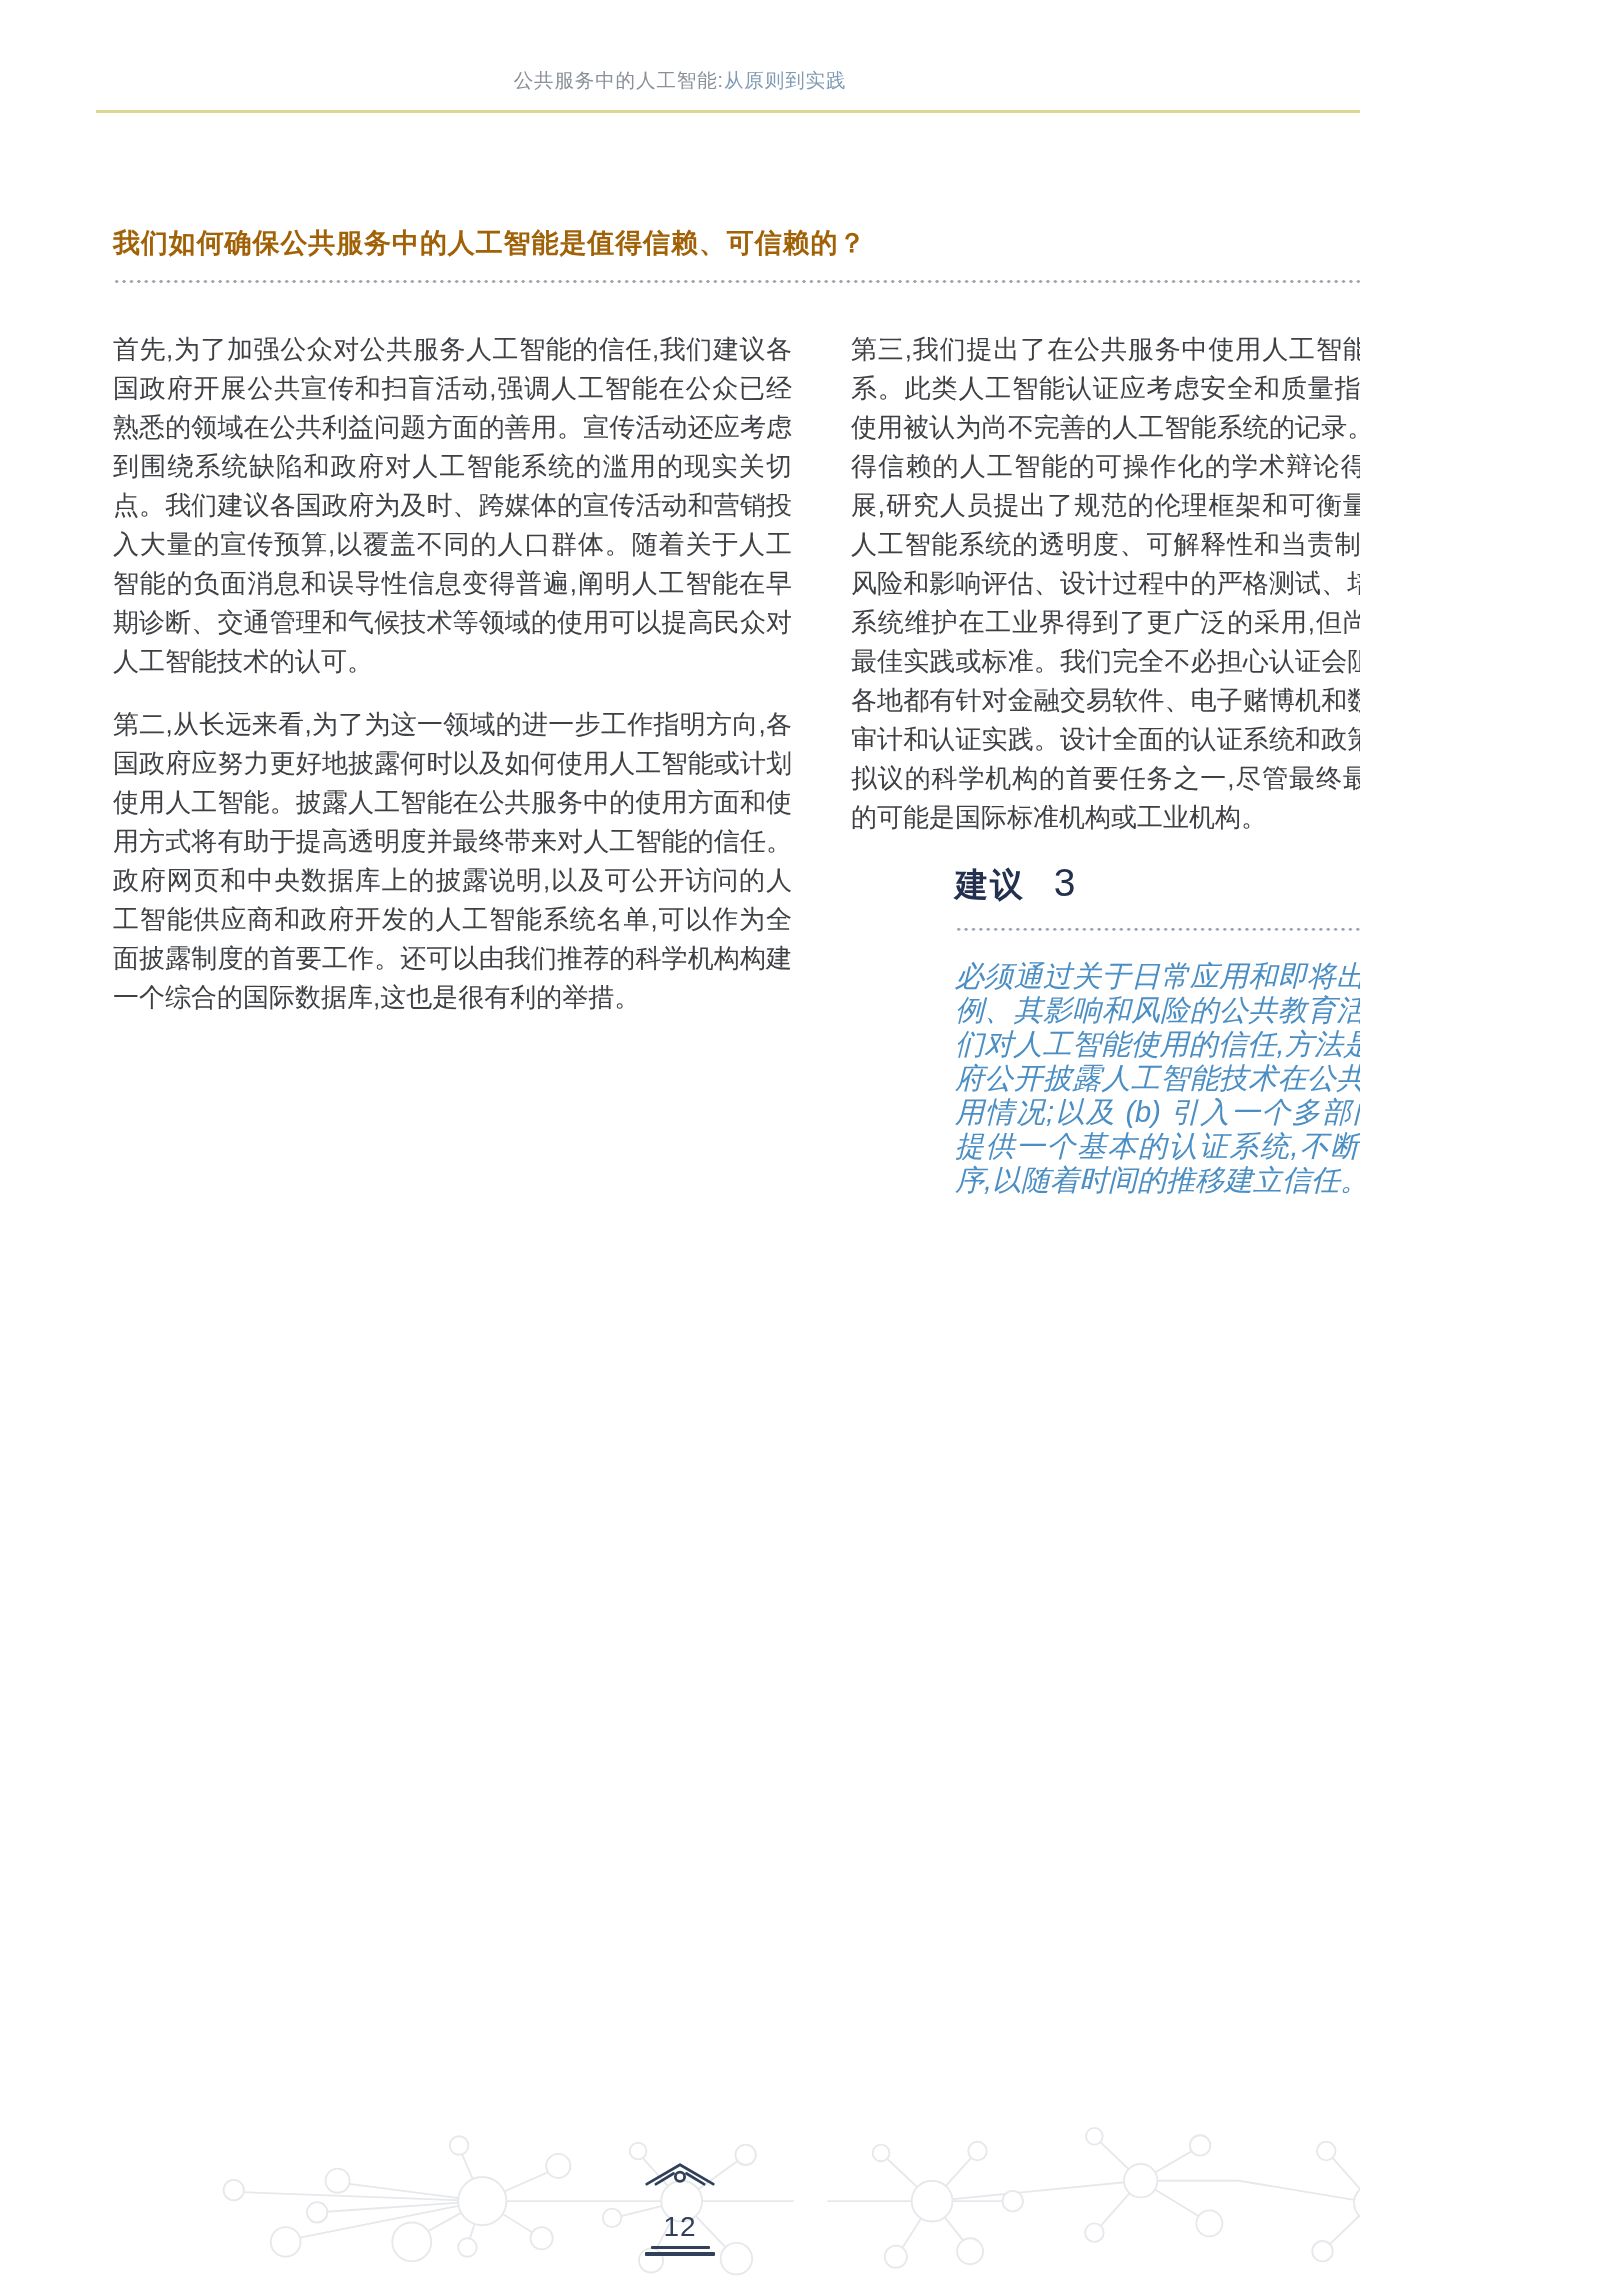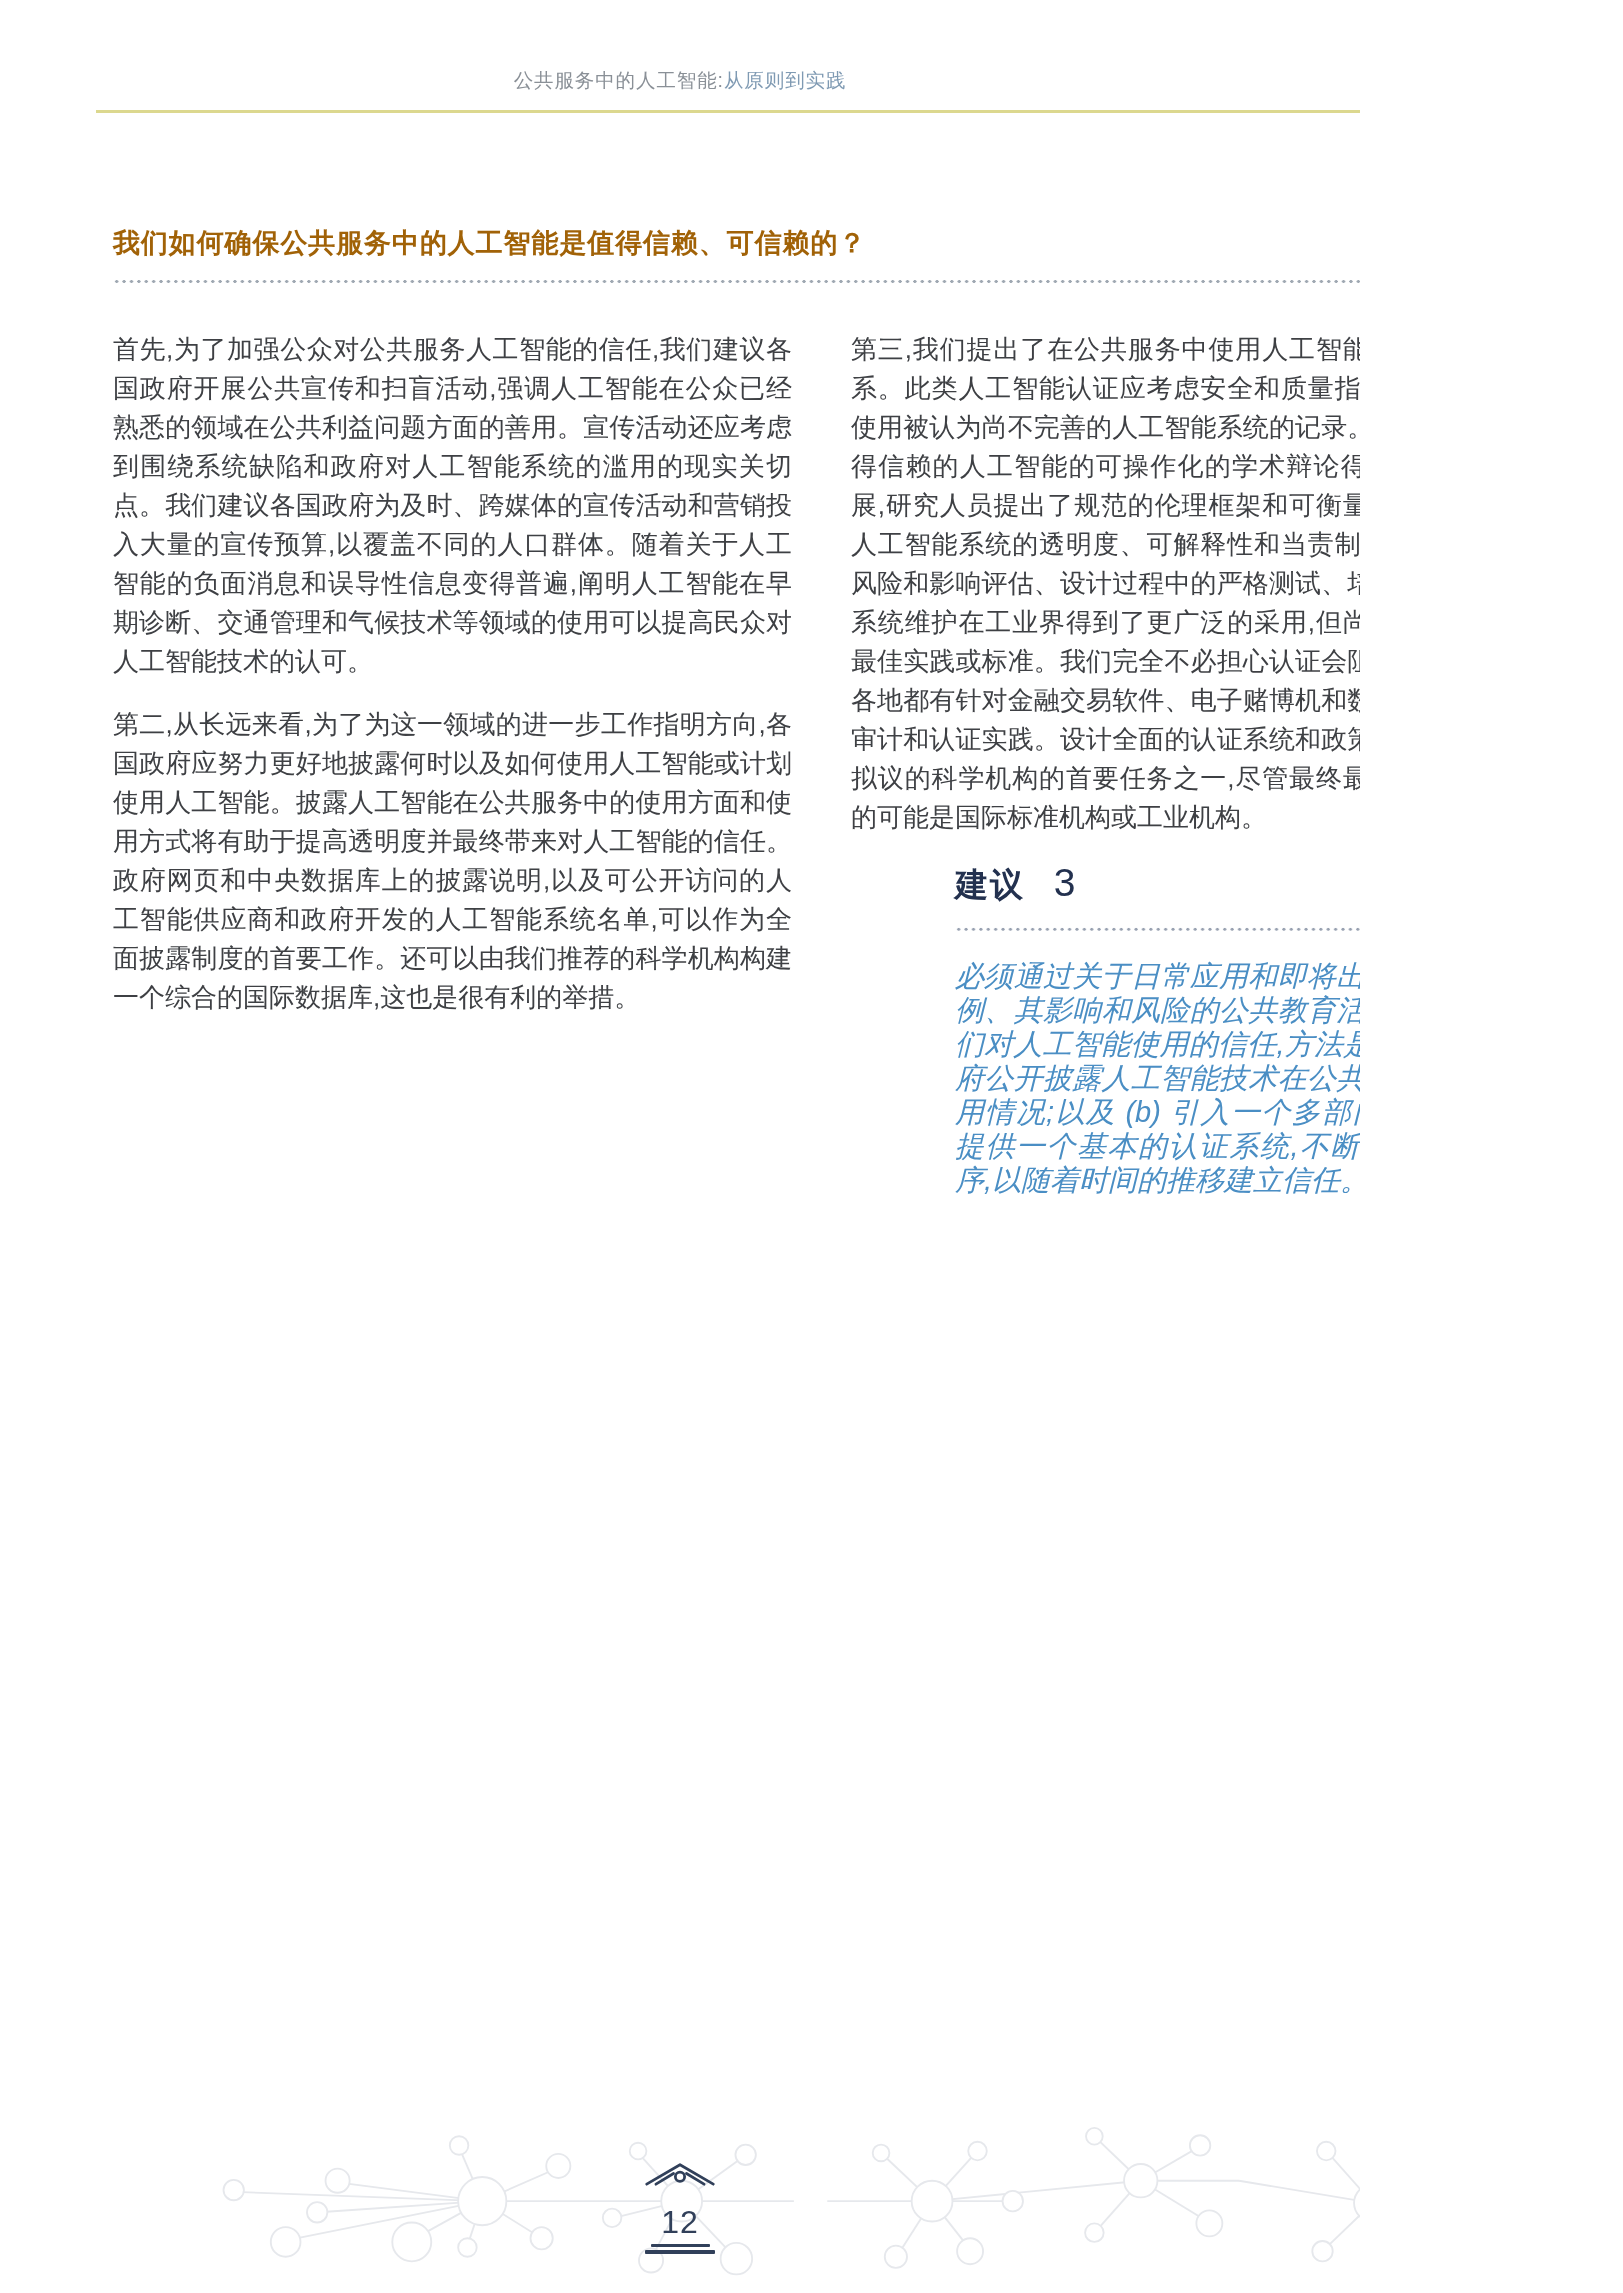--- a/index.html
+++ b/index.html
@@ -32,21 +32,21 @@
   .rec-heading .rec-number{font-size:39px;font-weight:normal;}
   .rec-dots{width:100%;margin-top:18.6px;background-image:radial-gradient(circle,#97a0b0 1.5px,transparent 1.7px);
     background-size:7.4px 4.6px;background-repeat:repeat-x;background-position:0 center;height:4.6px;}
   .rec-body{margin-top:28px;width:557px;font-size:29px;line-height:34px;
     font-style:italic;color:#4a8ec4;text-align:justify;}
 
   
   .network{position:absolute;left:0;bottom:0;width:1623px;height:195px;}
   .footer-logo{position:absolute;top:2159px;left:50%;transform:translateX(-50%);
     width:130px;text-align:center;}
-  .footer-logo .pagenum{font-size:32px;color:#31405a;margin-top:12px;letter-spacing:0.9px;}
+  .footer-logo .pagenum{font-size:28px;color:#31405a;margin-top:19px;letter-spacing:0.9px;}
   .dline{height:3.7px;background:#31405a;margin:2.8px auto 0 auto;border-radius:0.9px;}
   .dline.l1{width:59px;}
   .dline.l2{width:70px;}
 </style>
 </head>
 <body>
 
 <div class="page">
 
   <div class="doc-header">

